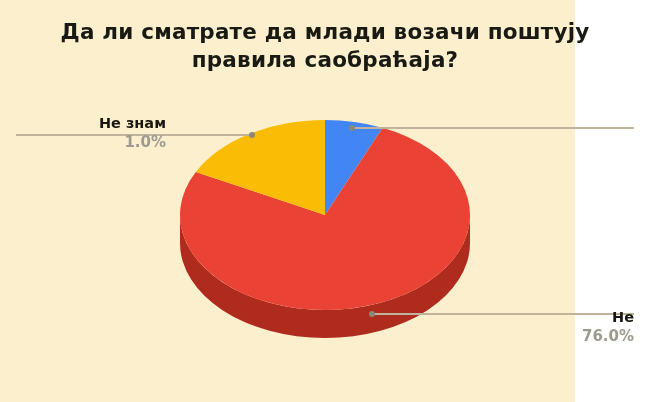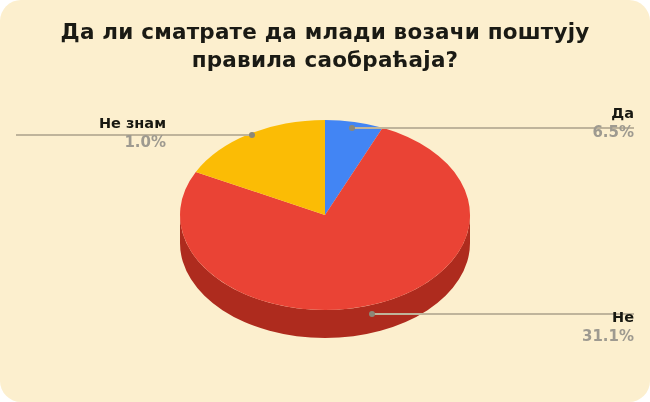--- a/index.html
+++ b/index.html
@@ -8,24 +8,23 @@
     padding: 0;
   }
   body {
     width: 650px;
     height: 402px;
     overflow: hidden;
     font-family: "DejaVu Sans", "Liberation Sans", sans-serif;
   }
   #chart-root {
     position: relative;
-    width: 650px;
+    width: 575px;
     height: 402px;
     background: #FCEFCE;
-    border-radius: 21px;
   }
   #chart-title {
     position: absolute;
     left: 0;
     top: 18px;
     width: 650px;
     text-align: center;
     font-size: 21.5px;
     font-weight: bold;
     color: #1a1a14;
@@ -108,23 +107,19 @@
       <line x1="372" y1="314" x2="634" y2="314" stroke="#BFB49B" stroke-width="2"></line>
       <circle cx="372" cy="314" r="3" fill="#8C8878"></circle>
     </g>
   </svg>
 
   <div class="callout left" id="callout-neznam">
     <div class="cl-name">Не знам</div>
     <div class="cl-pct">1.0%</div>
   </div>
 
-  <div class="callout right" id="callout-da">
-    <div class="cl-name">Да</div>
-    <div class="cl-pct">6.5%</div>
-  </div>
 
   <div class="callout right" id="callout-ne">
     <div class="cl-name">Не</div>
-    <div class="cl-pct">31.1%</div>
+    <div class="cl-pct">76.0%</div>
   </div>
 
 </div>
 
 </body></html>

